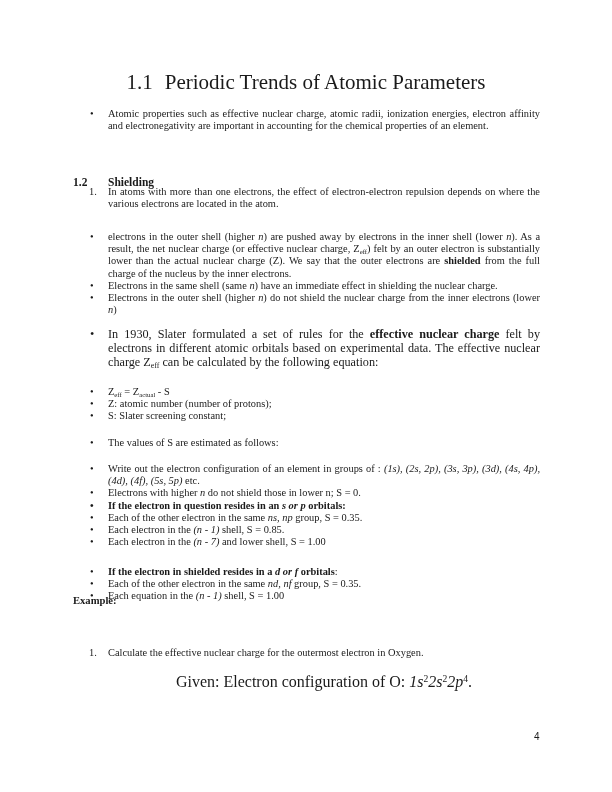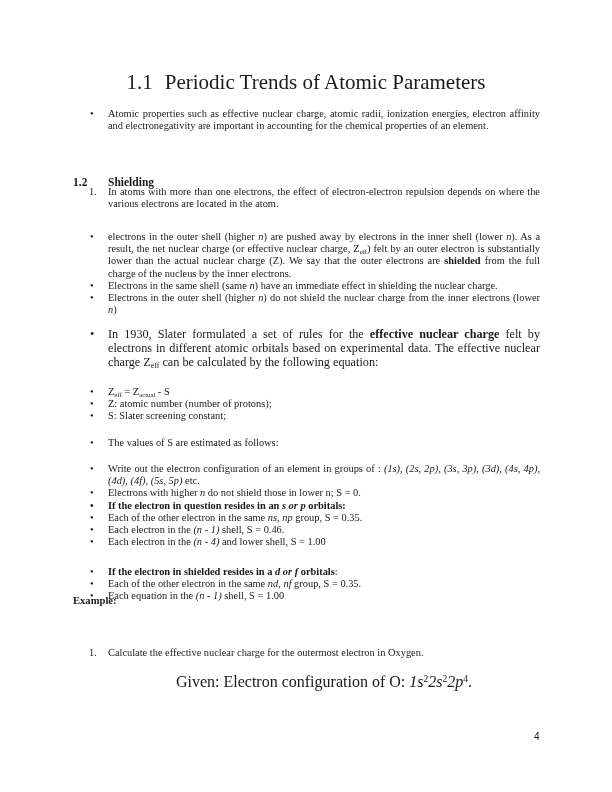--- a/index.html
+++ b/index.html
@@ -104,25 +104,25 @@
     <div class="li" style="font-weight:bold;">
       <span class="mk">•</span>
       <span>If the electron in question resides in an </span><i>s or p</i><span> orbitals:</span>
     </div>
     <div class="li">
       <span class="mk">•</span>
       <span>Each of the other electron in the same </span><i>ns, np</i><span> group, S = 0.35.</span>
     </div>
     <div class="li">
       <span class="mk">•</span>
-      <span>Each electron in the </span><i>(n - 1)</i><span> shell, S = 0.46.</span>
+      <span>Each electron in the </span><i>(n - 1)</i><span> shell, S = 0.85.</span>
     </div>
     <div class="li">
       <span class="mk">•</span>
-      <span>Each electron in the </span><i>(n - 4)</i><span> and lower shell, S = 1.00</span>
+      <span>Each electron in the </span><i>(n - 7)</i><span> and lower shell, S = 1.00</span>
     </div>
   </div>
 
   <div class="blk" style="top:566px;">
     <div class="li">
       <span class="mk">•</span>
       <b><span>If the electron in shielded resides in a </span><i>d or f</i><span> orbitals</span></b><span>:</span>
     </div>
     <div class="li">
       <span class="mk">•</span>

